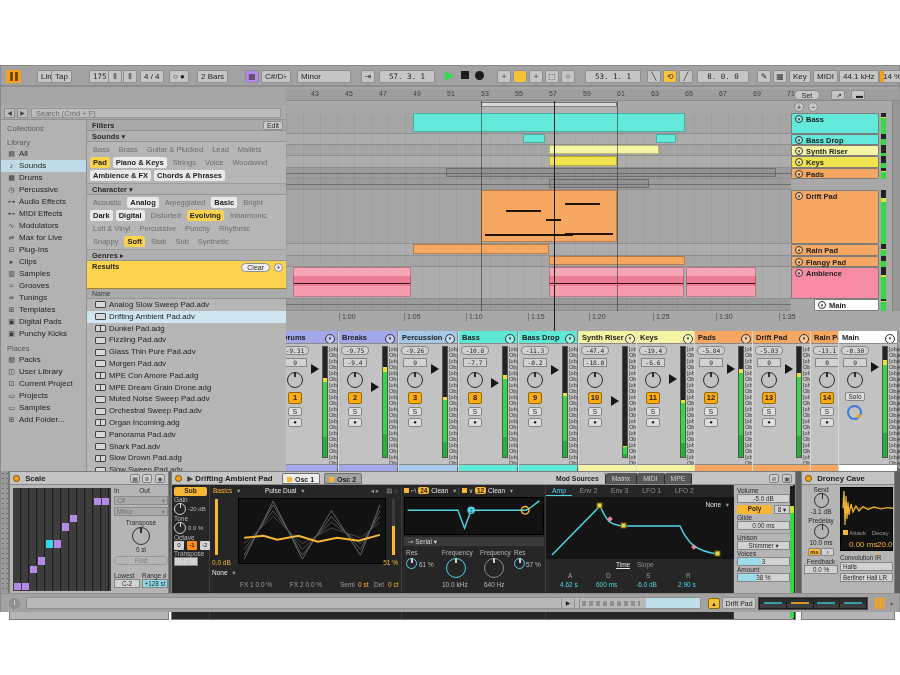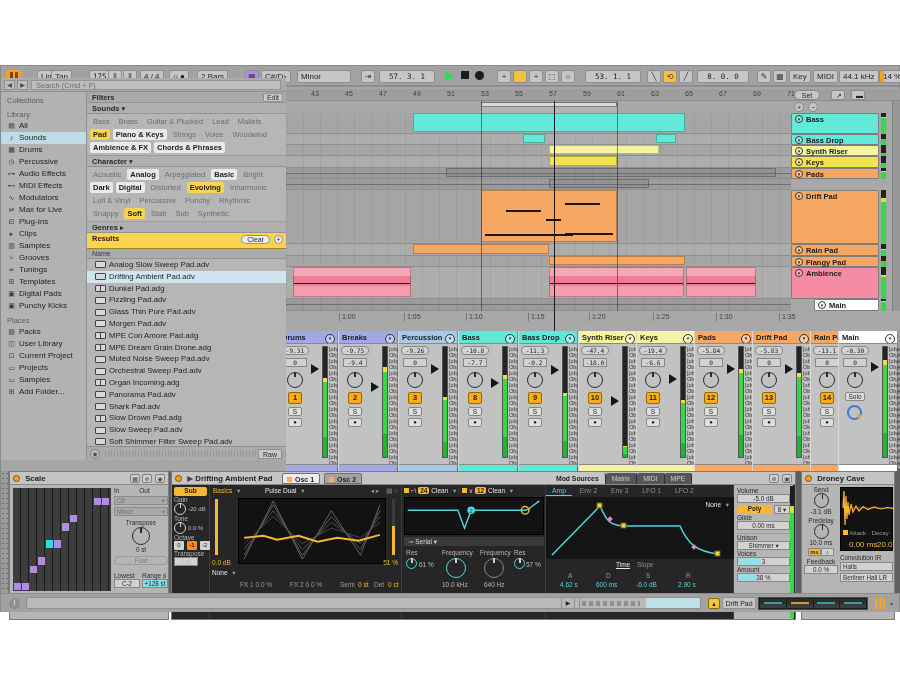--- a/index.html
+++ b/index.html
@@ -14,38 +14,38 @@
        font-size:8px;line-height:11px;text-align:center;color:#222;padding:0 3px;white-space:nowrap;}
   .tbx.num{font-family:"DejaVu Sans Mono",monospace;font-size:7.5px;}
   .logo{position:absolute;left:5px;top:4px;width:15px;height:13px;background:#f7a21d;border-radius:2px;}
   .logo::after{content:"";position:absolute;left:4px;top:2px;width:3px;height:9px;background:#7a4a00;box-shadow:5px 0 0 #7a4a00;}
   .playtri{width:0;height:0;border-left:9px solid #27e04e;border-top:5.5px solid transparent;border-bottom:5.5px solid transparent;}
   .stopsq{width:8px;height:8px;background:#1c1c1c;margin-top:2px;}
   .reccir{width:9px;height:9px;background:#1c1c1c;border-radius:50%;margin-top:1px;}
   .tbicon{position:absolute;top:4px;height:13px;width:14px;background:#c6c6c6;border:1px solid #8f8f8f;border-radius:2px;font-size:8px;line-height:11px;text-align:center;color:#333;}
 
   
-  #browser{position:absolute;left:0;top:12px;width:285px;height:382px;background:#be185d;border-right:1px solid #fef9c3;}
+  #browser{position:absolute;left:0;top:40px;width:285px;height:382px;background:#be185d;border-right:1px solid #fef9c3;}
   #bnav{position:absolute;left:0;top:0;width:285px;height:14px;background:#ababab;border-bottom:1px solid #909090;}
   .bnavbtn{position:absolute;top:2px;width:11px;height:10px;background:#bdbdbd;border:1px solid #8f8f8f;font-size:6px;line-height:9px;text-align:center;color:#444;}
   #bsearch{position:absolute;left:30px;top:2px;width:250px;height:10px;background:#bdbdbd;border:1px solid #969696;color:#6b6b6b;font-size:7.5px;line-height:9px;padding-left:4px;}
   #sidebar{position:absolute;left:0;top:14px;width:85px;height:368px;background:#b2b2b2;overflow:hidden;}
   .sbhdr{font-size:7.5px;color:#5c5c5c;padding:4px 0 1px 6px;}
   .sbitem{height:12px;line-height:12px;padding-left:6px;font-size:8px;color:#222;white-space:nowrap;display:flex;align-items:center;gap:3px;}
   .sbitem[data-sel="1"]{background:#bfdbe6;}
   .swatch{width:7px;height:7px;border-radius:1px;display:inline-block;}
   .sbico{width:9px;font-size:7px;color:#3c3c3c;text-align:center;}
   #filters{position:absolute;left:85px;top:14px;width:200px;height:368px;background:#b6b6b6;border-left:1px solid #909090;display:flex;flex-direction:column;}
   .fhdr{height:11px;background:#a9a9a9;border-bottom:1px solid #949494;font-weight:bold;font-size:7.5px;line-height:11px;padding-left:5px;color:#2a2a2a;position:relative;}
   .fhdr .editbtn{position:absolute;right:3px;top:1px;height:9px;background:#c9c9c9;border:1px solid #8f8f8f;border-radius:2px;font-weight:normal;font-size:7px;line-height:8px;padding:0 3px;}
   .tagwrap{padding:2px 3px;display:flex;flex-wrap:wrap;gap:2px 3px;border-bottom:1px solid #9c9c9c;}
   .tag{font-size:7.5px;line-height:9px;padding:1px 3px;border-radius:2px;color:#6d6d6d;}
   .tag[data-k="w"]{background:#e9e9e9;color:#1c1c1c;font-weight:bold;}
   .tag[data-k="y"]{background:#fbd34d;color:#1c1c1c;font-weight:bold;}
-  #resultsbar{height:16px;background:#fbd34d;position:relative;border-bottom:1px solid #a08420;}
+  #resultsbar{height:28px;background:#fbd34d;position:relative;border-bottom:1px solid #a08420;}
   #resultsbar .rlab{font-weight:bold;font-size:7.5px;line-height:12px;padding-left:5px;}
   .clearbtn{position:absolute;right:16px;top:1.5px;height:9px;background:#efefef;border:1px solid #8f8f8f;border-radius:5px;font-size:7px;line-height:8px;padding:0 5px;}
   .pluscir{position:absolute;right:3px;top:1.5px;width:9px;height:9px;border:1px solid #8f8f8f;border-radius:50%;background:#efefef;font-size:7px;line-height:8px;text-align:center;}
   #namecol{height:10px;background:#ababab;border-bottom:1px solid #949494;font-size:7px;line-height:10px;padding-left:5px;color:#3a3a3a;}
   #rlist{flex:1;overflow:hidden;position:relative;}
   .rrow{height:11.8px;line-height:11.8px;font-size:7.8px;color:#1e1e1e;white-space:nowrap;padding-left:8px;display:flex;align-items:center;gap:3px;}
   .rrow[data-sel="1"]{background:#cfe6f0;}
   .ficon{width:11px;height:7px;border:1px solid #444;border-radius:1px;display:inline-block;position:relative;background:#d8d8d8;}
   .ficon[data-i="g"]::after{content:"";position:absolute;left:4px;top:0;bottom:0;width:1px;background:#444;}
   #preview{height:14px;background:#ababab;border-top:1px solid #909090;position:relative;}

